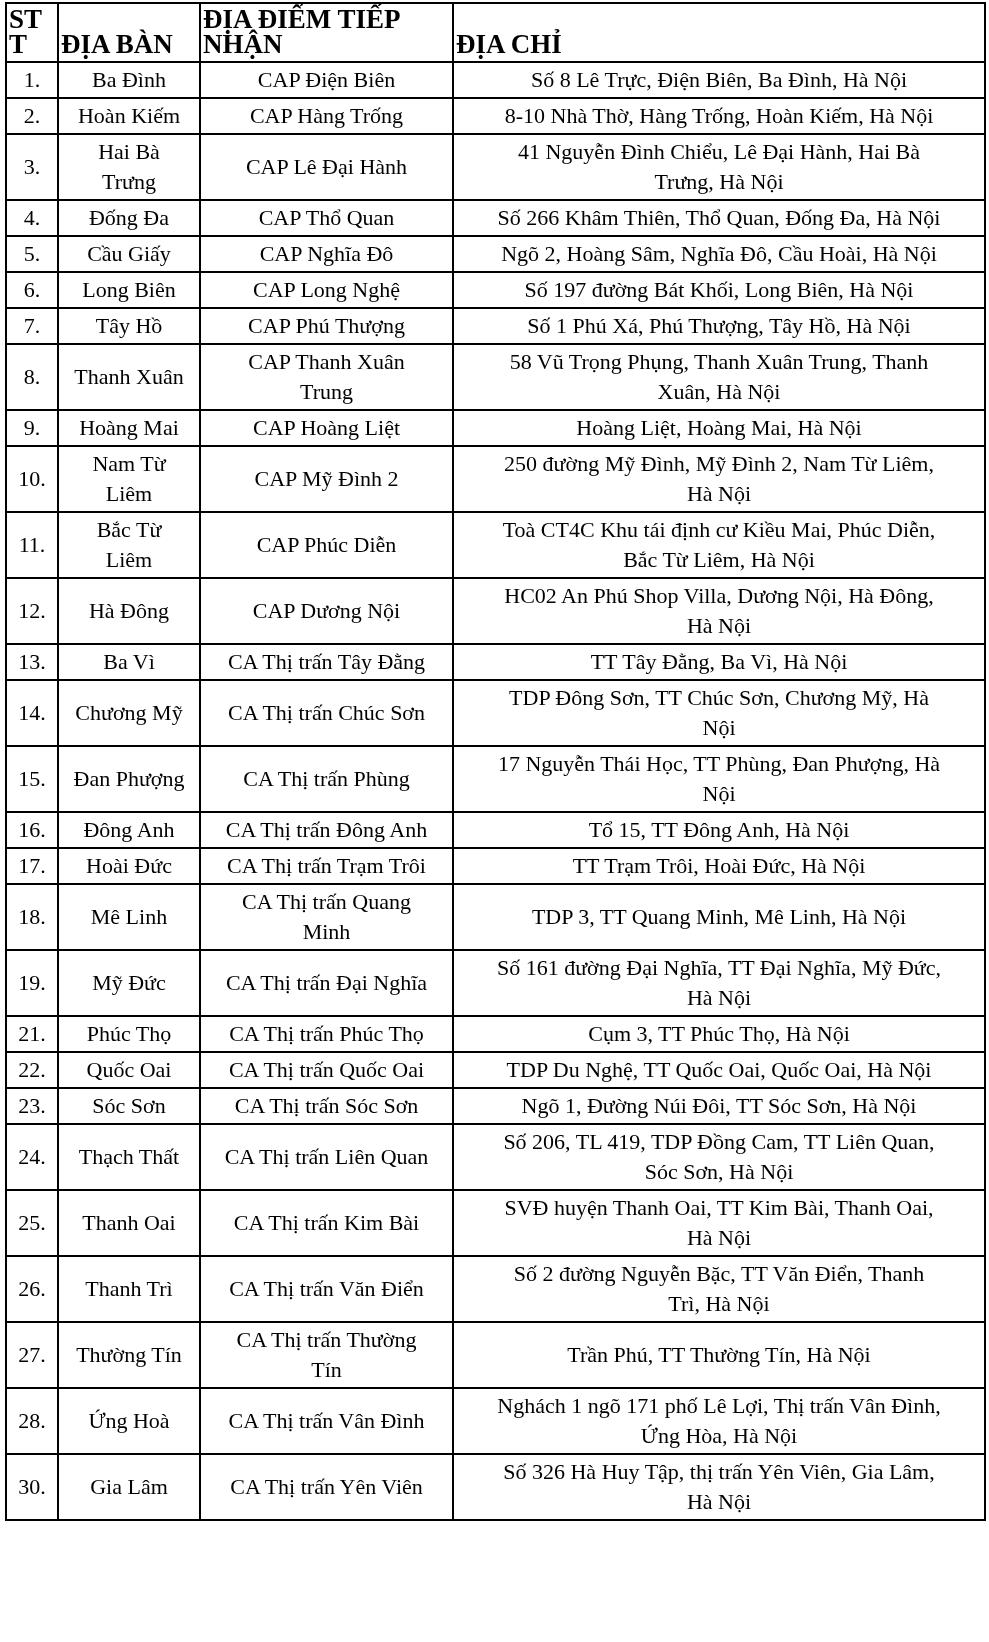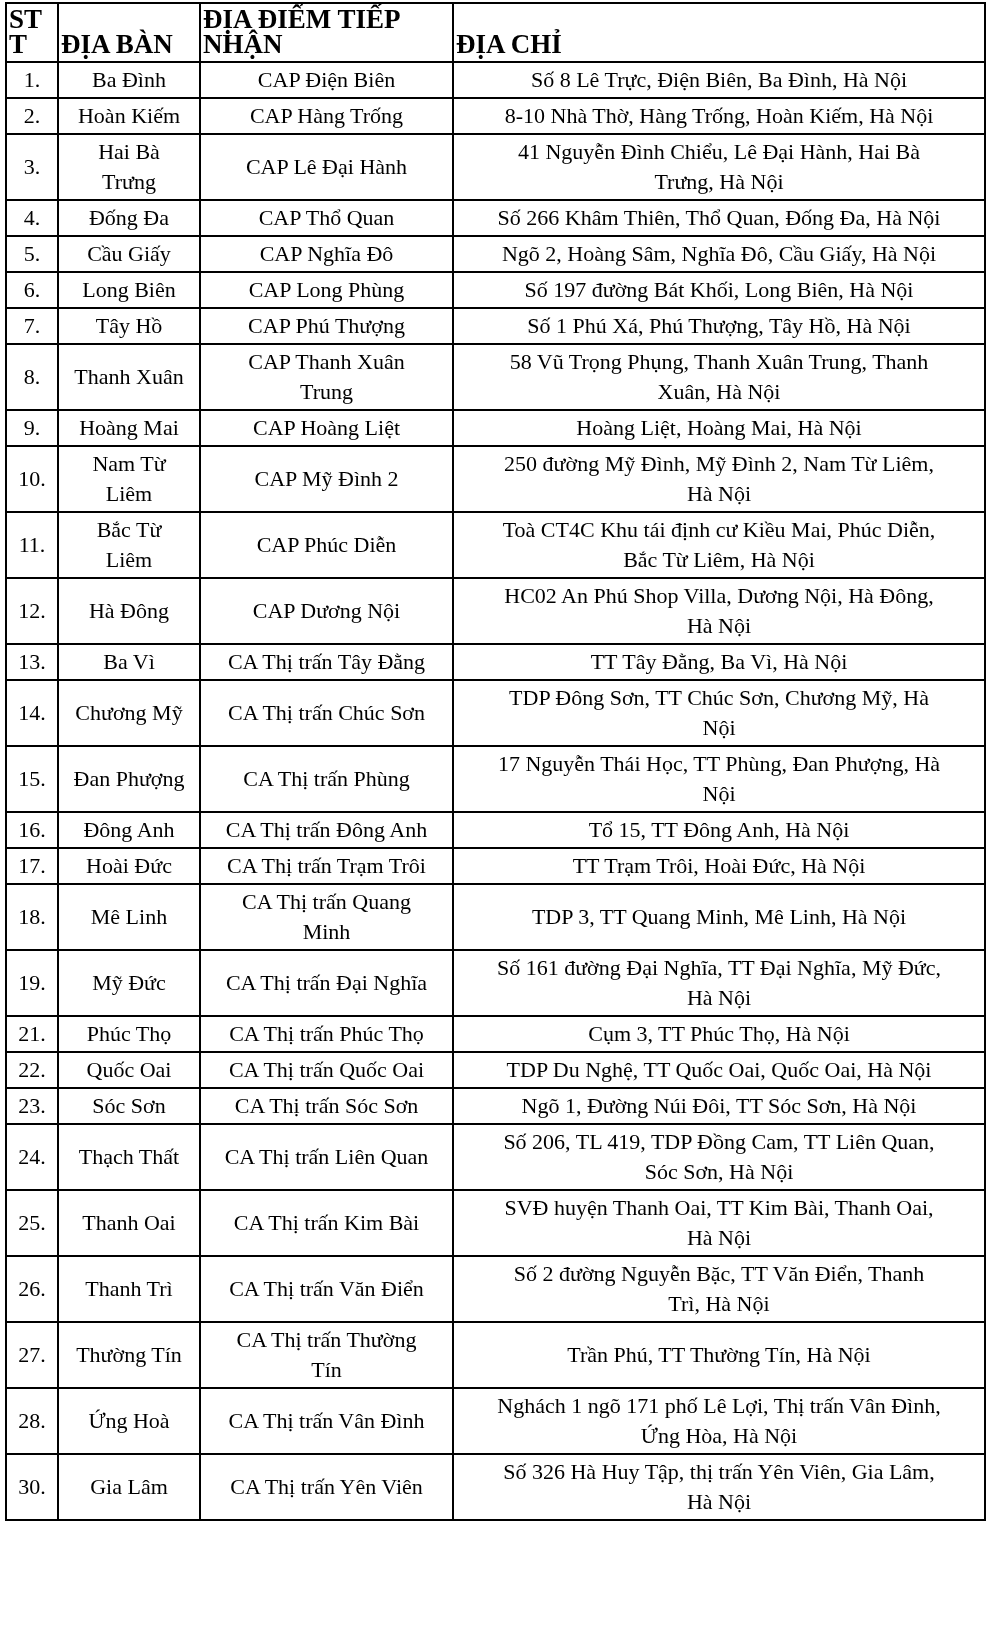--- a/index.html
+++ b/index.html
@@ -92,26 +92,26 @@
         <tr>
           <td class="stt">4.</td>
           <td class="area">Đống Đa</td>
           <td class="station">CAP Thổ Quan</td>
           <td class="address">Số 266 Khâm Thiên, Thổ Quan, Đống Đa, Hà Nội</td>
         </tr>
         <tr>
           <td class="stt">5.</td>
           <td class="area">Cầu Giấy</td>
           <td class="station">CAP Nghĩa Đô</td>
-          <td class="address">Ngõ 2, Hoàng Sâm, Nghĩa Đô, Cầu Giấy, Hà Nội</td>
+          <td class="address">Ngõ 2, Hoàng Sâm, Nghĩa Đô, Cầu Hoài, Hà Nội</td>
         </tr>
         <tr>
           <td class="stt">6.</td>
           <td class="area">Long Biên</td>
-          <td class="station">CAP Long Phùng</td>
+          <td class="station">CAP Long Nghệ</td>
           <td class="address">Số 197 đường Bát Khối, Long Biên, Hà Nội</td>
         </tr>
         <tr>
           <td class="stt">7.</td>
           <td class="area">Tây Hồ</td>
           <td class="station">CAP Phú Thượng</td>
           <td class="address">Số 1 Phú Xá, Phú Thượng, Tây Hồ, Hà Nội</td>
         </tr>
         <tr>
           <td class="stt">8.</td>

